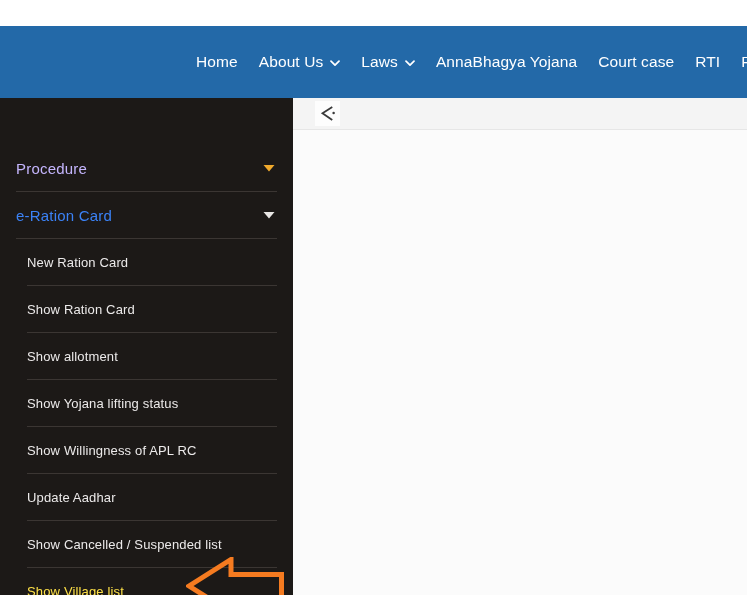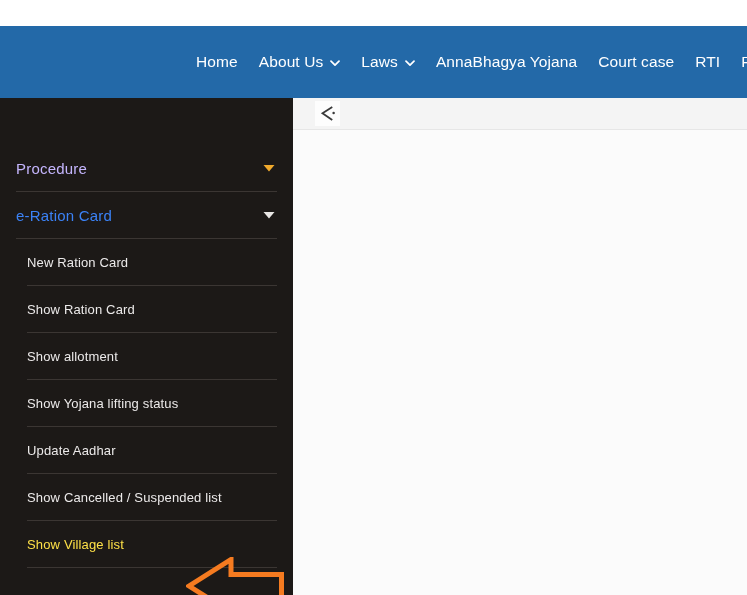--- a/index.html
+++ b/index.html
@@ -254,20 +254,23 @@
       </div>
 
       <div class="side-sub">
         <span class="side-sub-label">Show allotment</span>
       </div>
 
       <div class="side-sub">
         <span class="side-sub-label">Show Yojana lifting status</span>
       </div>
 
+      <div class="side-sub">
+        <span class="side-sub-label">Show Willingness of APL RC</span>
+      </div>
 
       <div class="side-sub">
         <span class="side-sub-label">Update Aadhar</span>
       </div>
 
       <div class="side-sub">
         <span class="side-sub-label">Show Cancelled / Suspended list</span>
       </div>
 
       <div class="side-sub highlight">

